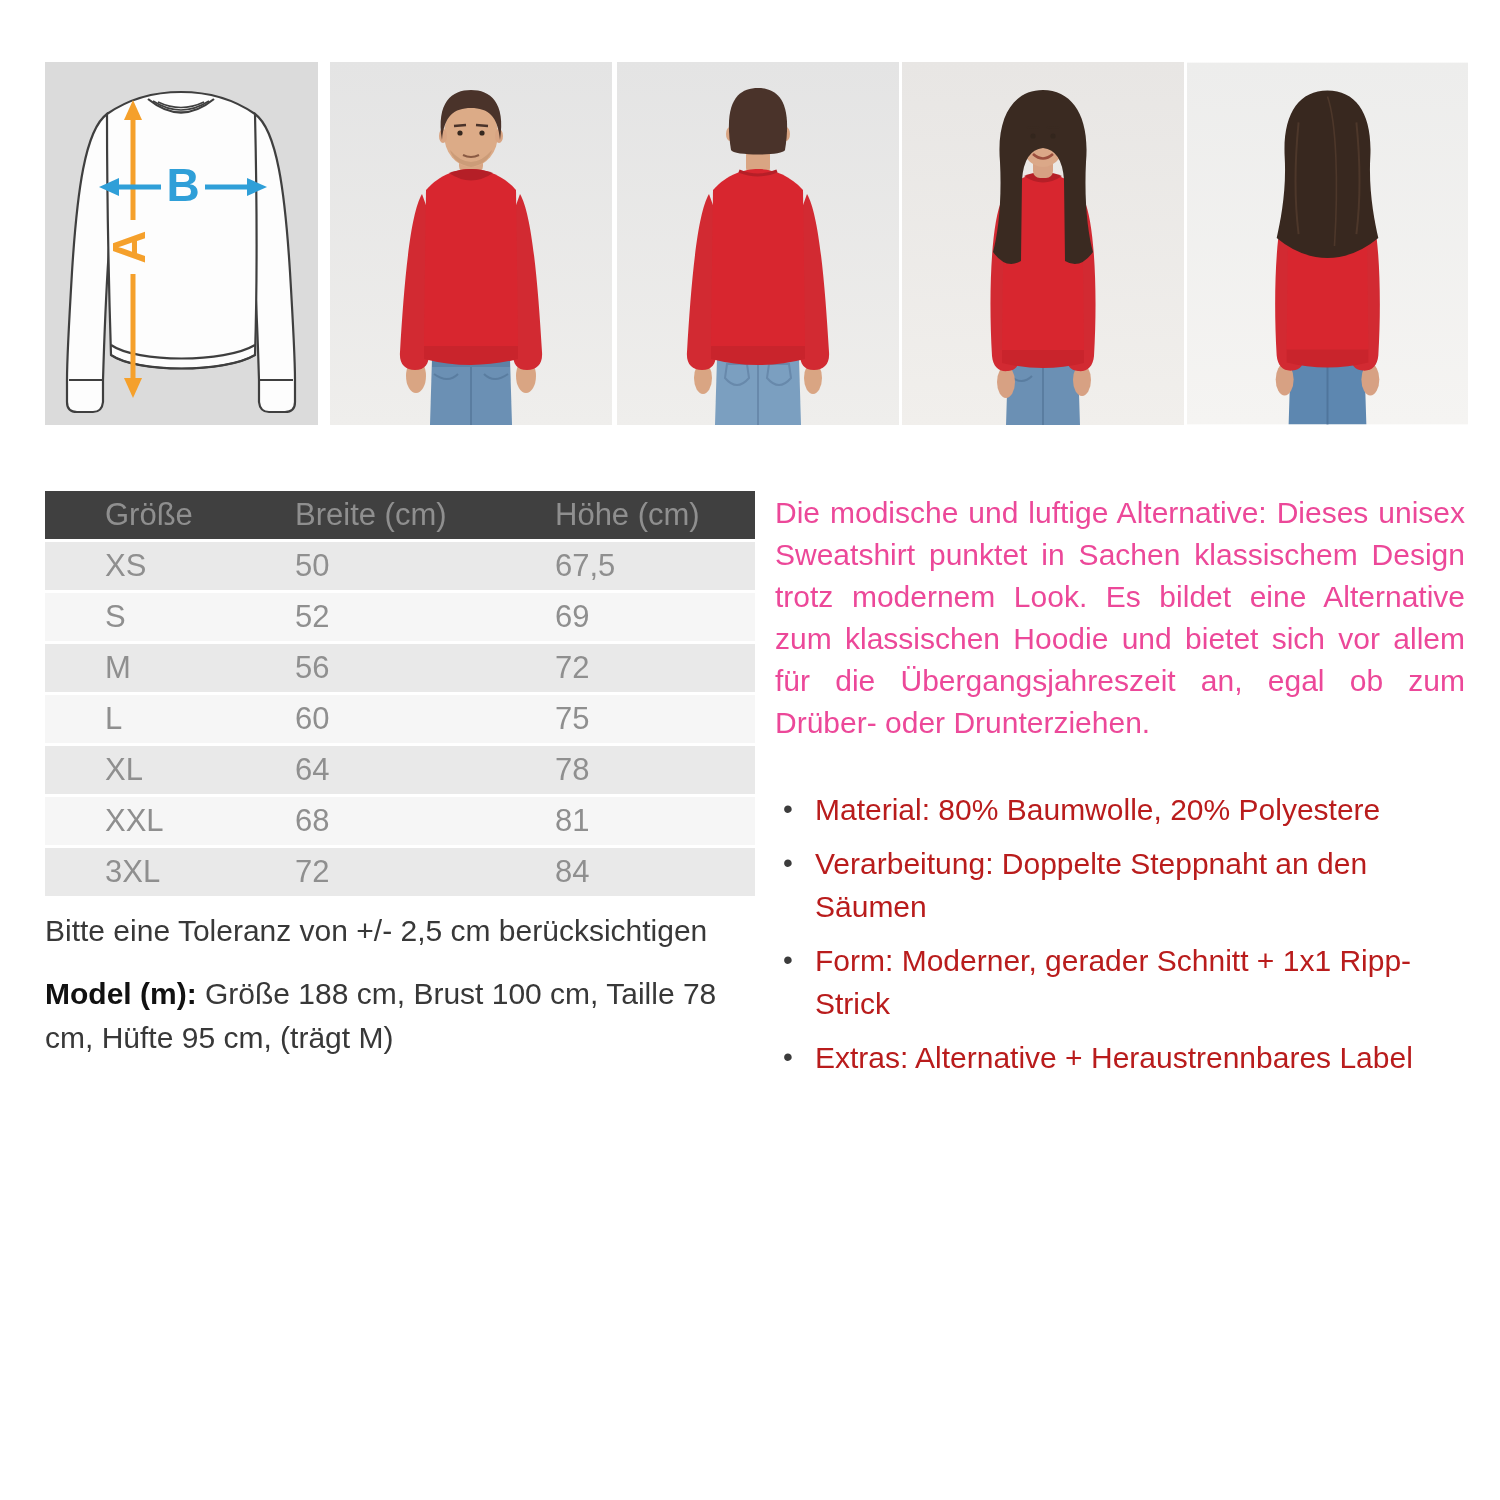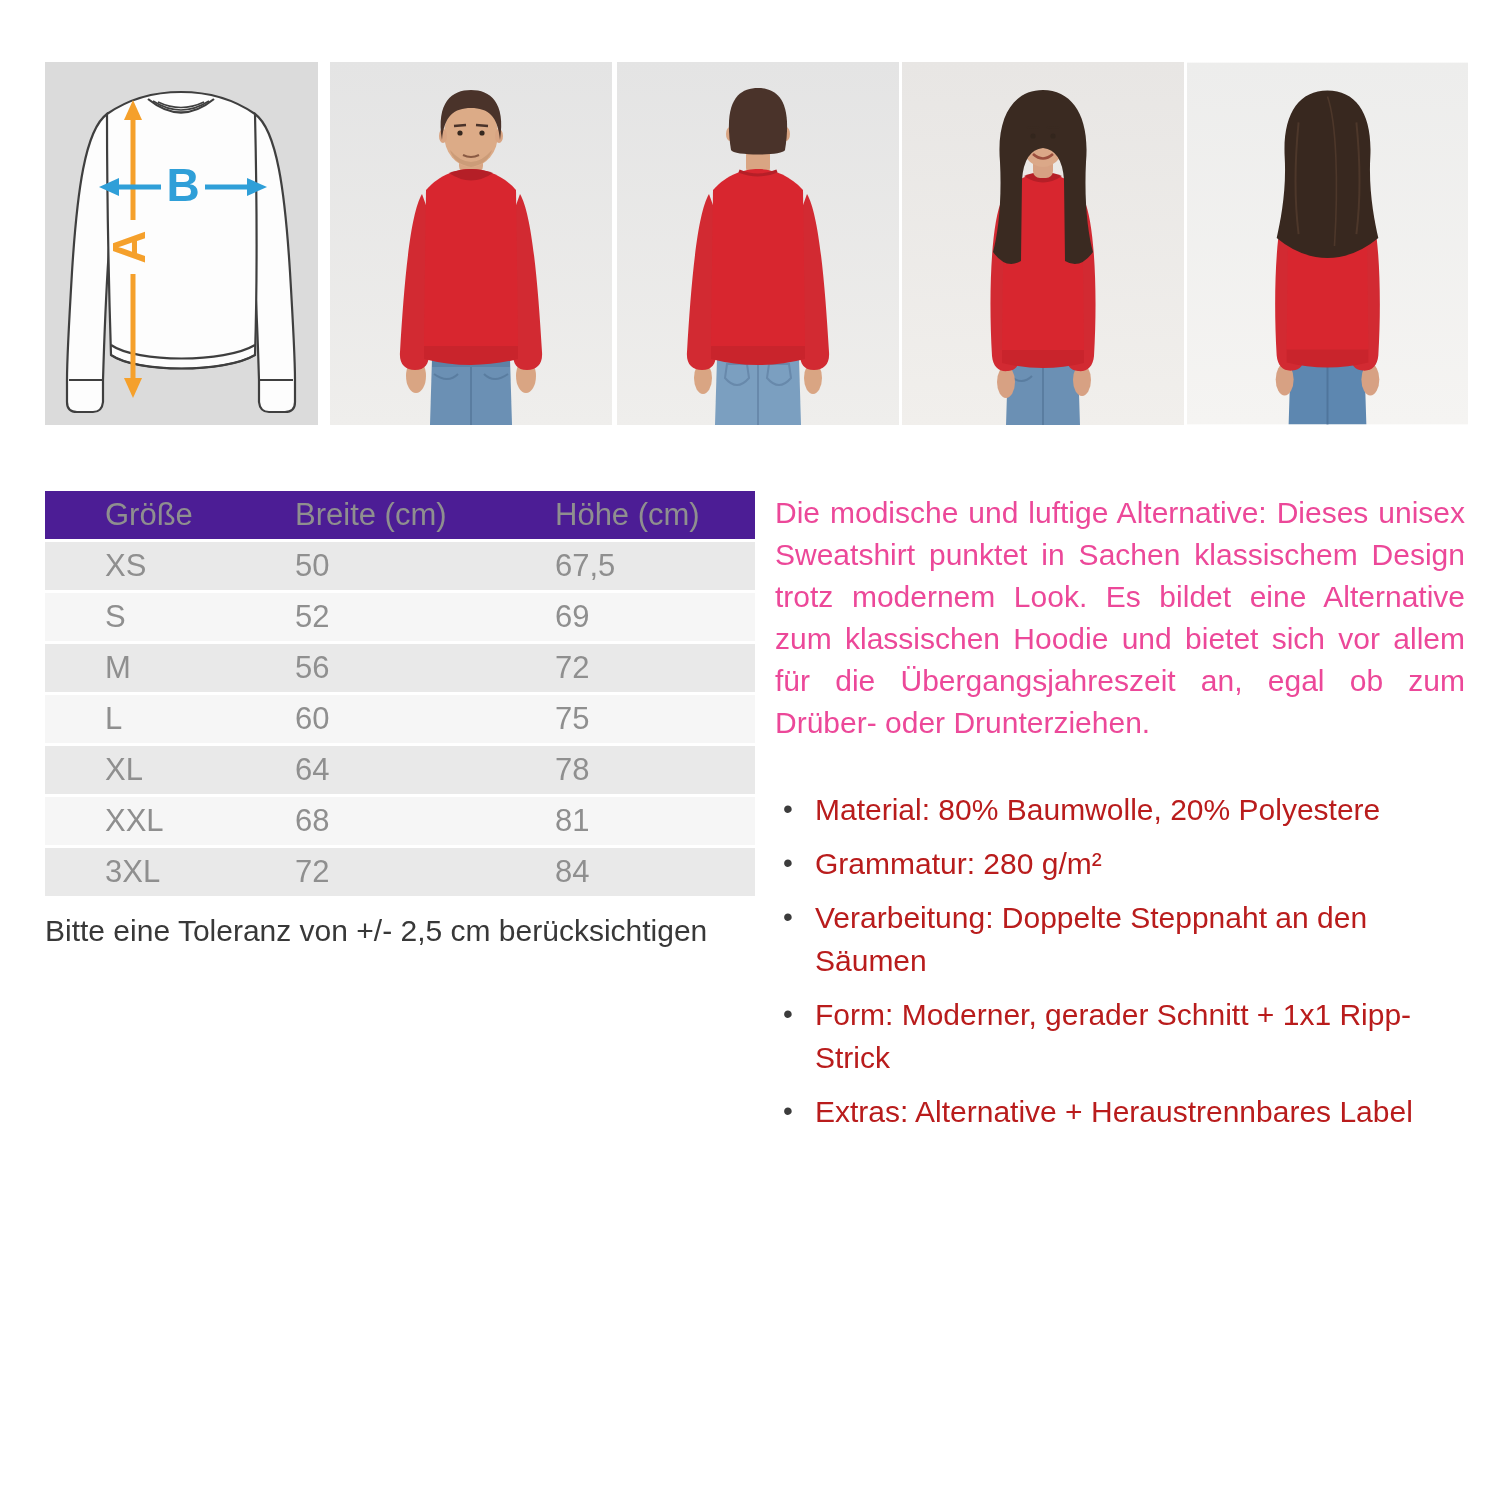--- a/index.html
+++ b/index.html
@@ -19,21 +19,21 @@
   
   .left-col { position:absolute; left:45px; top:488px; width:710px; }
   table.size-table { width:710px; border-collapse:separate; border-spacing:0 3px; }
   table.size-table th, table.size-table td {
     font-size:31px; font-weight:300; color:#8f8f8f; text-align:left;
     height:48px; vertical-align:middle; padding:0;
   }
   table.size-table th:first-child, table.size-table td:first-child { width:250px; padding-left:60px; }
   table.size-table th:nth-child(2), table.size-table td:nth-child(2) { width:260px; }
   table.size-table th:nth-child(3), table.size-table td:nth-child(3) { width:200px; }
-  table.size-table thead tr { background:#4c1d95; }
+  table.size-table thead tr { background:#404040; }
   table.size-table tbody tr:nth-child(odd)  { background:#e9e9e9; }
   table.size-table tbody tr:nth-child(even) { background:#f6f6f6; }
 
   .tolerance { margin-top:10px; font-size:30px; color:#383838; line-height:43px; }
   .model-line { margin-top:20px; font-size:30px; color:#383838; line-height:44px; }
   .model-line + .model-line { margin-top:52px; }
   .model-line strong { font-weight:bold; color:#111; }
 
   
   .right-col { position:absolute; left:775px; top:492px; width:690px; }
@@ -243,27 +243,27 @@
         <tr>
           <td>3XL</td>
           <td>72</td>
           <td>84</td>
         </tr>
       </tbody>
     </table>
 
     <p class="tolerance">Bitte eine Toleranz von +/- 2,5 cm berücksichtigen</p>
 
+    <p class="model-line"><strong>Model (m):</strong><span> Größe 188 cm, Brust 100 cm, Taille 78 cm, Hüfte 95 cm, (trägt M)</span></p>
 
   </div>
 
   <div class="right-col">
     <p class="desc">Die modische und luftige Alternative: Dieses unisex Sweatshirt punktet in Sachen klassischem Design trotz modernem Look. Es bildet eine Alternative zum klassischen Hoodie und bietet sich vor allem für die Übergangsjahreszeit an, egal ob zum Drüber- oder Drunterziehen.</p>
     <ul class="features">
       <li>Material: 80% Baumwolle, 20% Polyestere</li>
-      <li>Grammatur: 280 g/m²</li>
       <li>Verarbeitung: Doppelte Steppnaht an den Säumen</li>
       <li>Form: Moderner, gerader Schnitt  + 1x1 Ripp-Strick</li>
       <li>Extras: Alternative + Heraustrennbares Label</li>
     </ul>
   </div>
 
 </div>
 
 </body></html>

